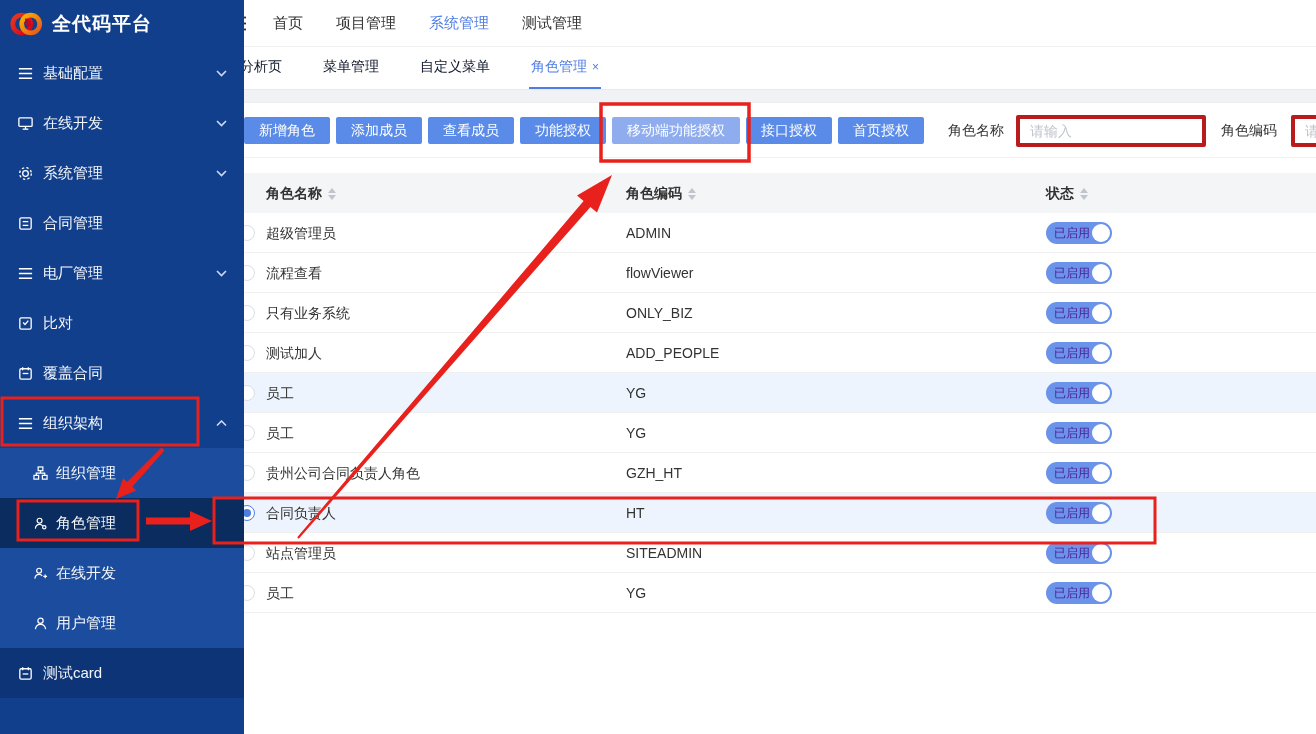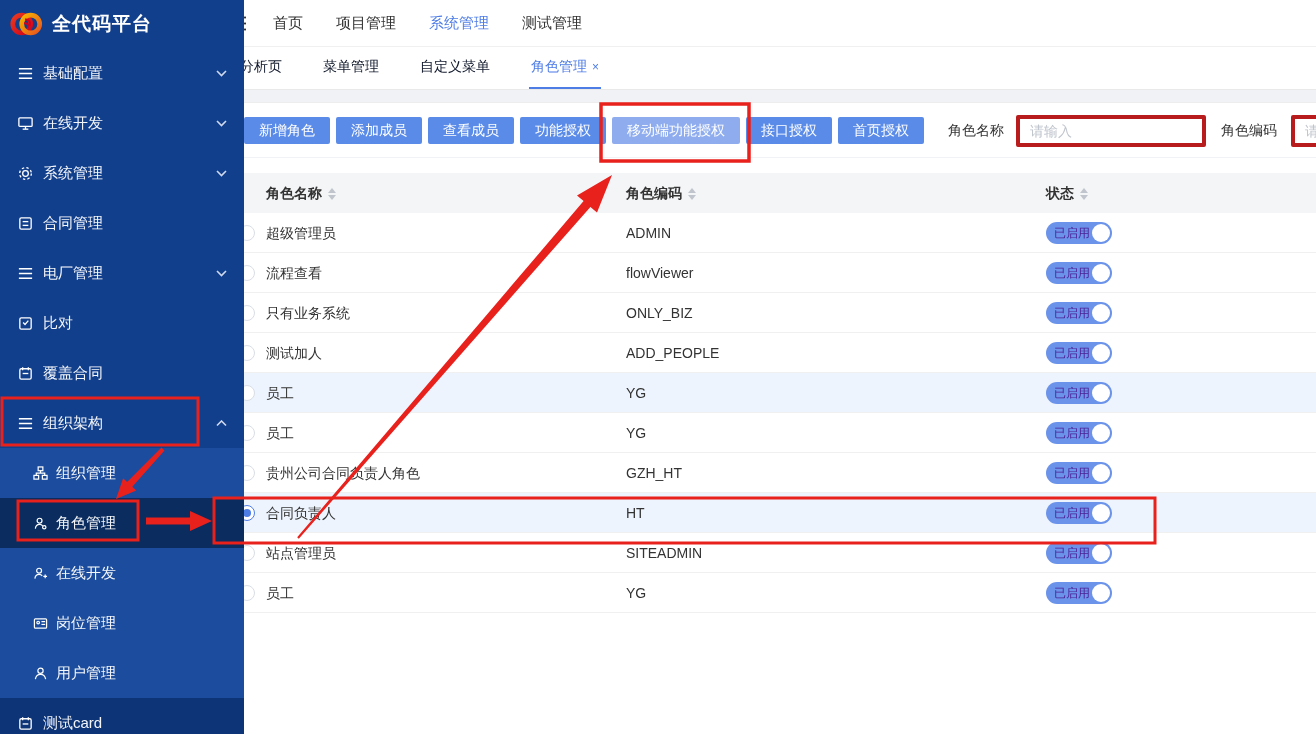--- a/index.html
+++ b/index.html
@@ -252,33 +252,20 @@
                   <path d="M11 11 h4 M13 9 v4"></path>
                 </g>
               </svg>
             </span>
           <span>在线开发</span>
         </div>
         <div class="side-item">
           <span class="icn">
               <svg viewBox="0 0 16 16" width="15" height="15">
                 <g stroke="#fff" stroke-width="1.3" fill="none">
-                  <rect x="1.5" y="3" width="13" height="10" rx="1"></rect>
-                  <circle cx="5.5" cy="7" r="1.4"></circle>
-                  <line x1="9" y1="6" x2="13" y2="6"></line>
-                  <line x1="9" y1="9" x2="13" y2="9"></line>
-                </g>
-              </svg>
-            </span>
-          <span>岗位管理</span>
-        </div>
-        <div class="side-item">
-          <span class="icn">
-              <svg viewBox="0 0 16 16" width="15" height="15">
-                <g stroke="#fff" stroke-width="1.3" fill="none">
                   <circle cx="8" cy="5" r="2.8"></circle>
                   <path d="M2.5 14 q1 -5 5.5 -5 q4.5 0 5.5 5"></path>
                 </g>
               </svg>
             </span>
           <span>用户管理</span>
         </div>
       </div>
 
       <div class="side-item bottom-item">

